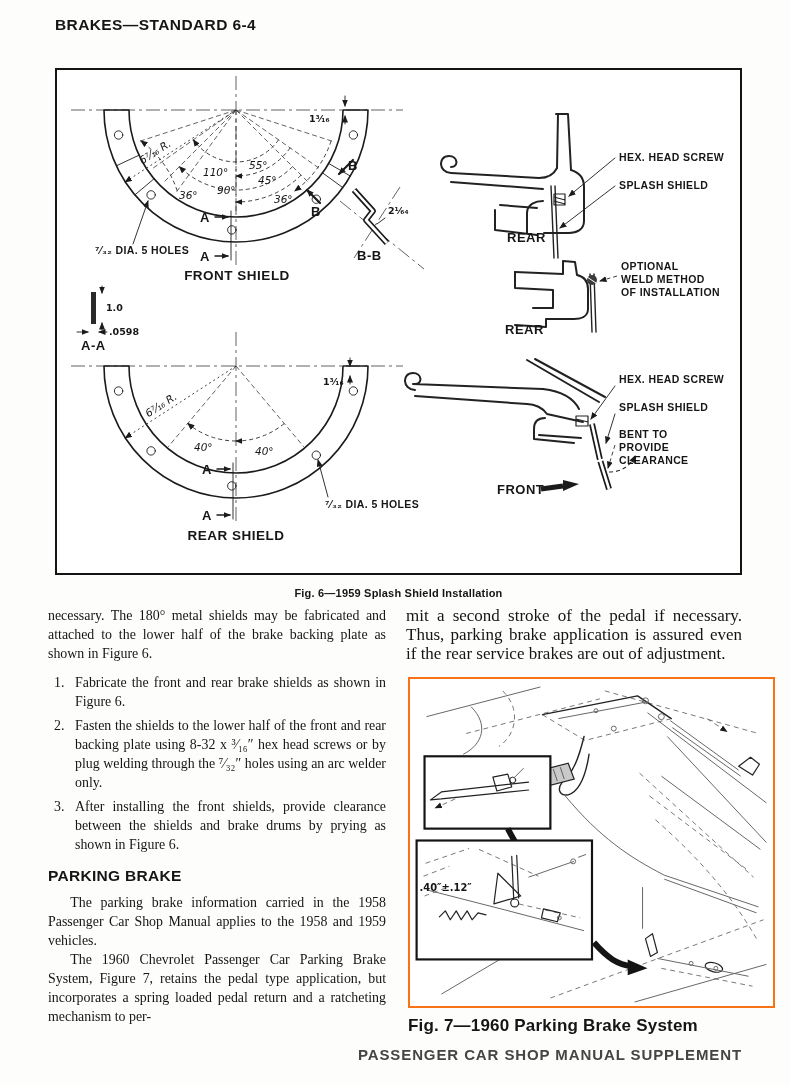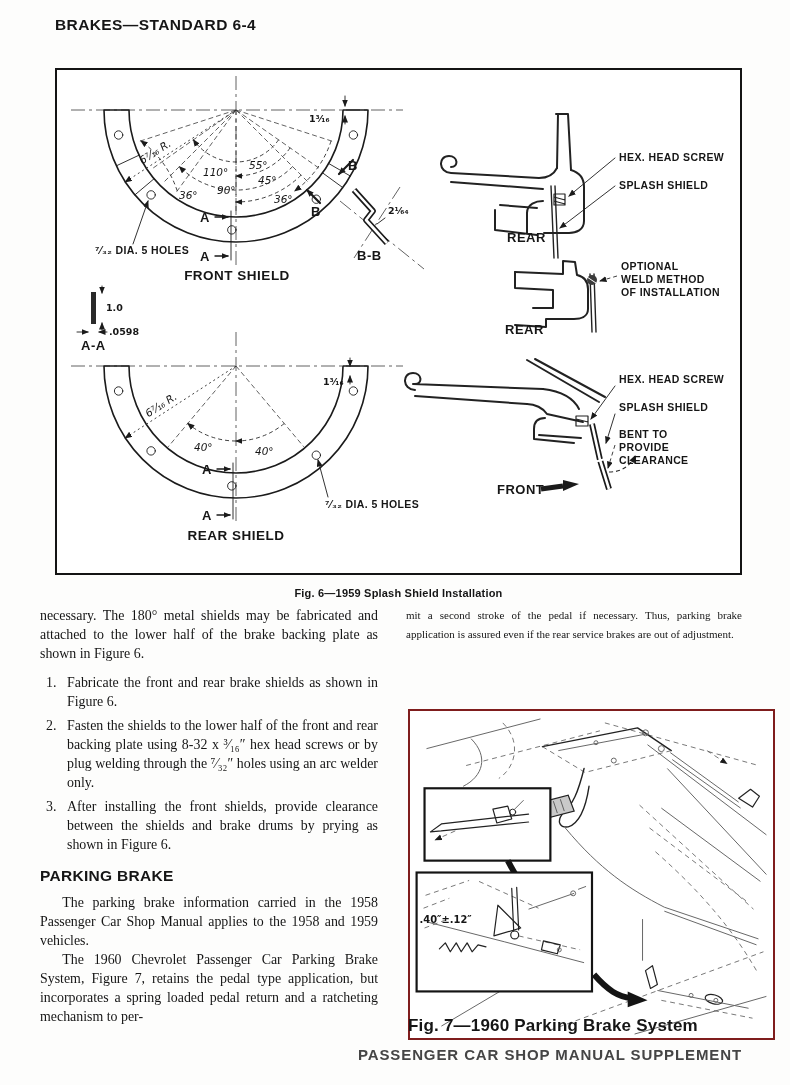--- a/index.html
+++ b/index.html
@@ -6,23 +6,23 @@
   body{
     width:790px;height:1085px;position:relative;background:#fdfdfc;
     font-family:"Liberation Serif","DejaVu Serif",serif;color:#151515;overflow:hidden;
   }
   .abs{position:absolute;}
   #page-header{left:55px;top:16px;font-family:Liberation Sans, sans-serif;
     font-weight:bold;font-size:15.5px;letter-spacing:.4px;}
   #figure6-box{left:55px;top:68px;width:683px;height:503px;border:2px solid #141414;background:#fff;}
   #figure6-caption{left:55px;top:587px;width:687px;text-align:center;
     font-family:"Liberation Sans","DejaVu Sans",sans-serif;font-weight:bold;font-size:11px;letter-spacing:.2px;}
-  #left-column{left:40px;top:606px;width:338px;font-size:13.9px;line-height:19px;text-align:justify;}
-  #right-para{left:406px;top:606px;width:336px;font-size:11px;line-height:19px;text-align:justify;}
-  #figure7-box{left:408px;top:677px;width:363px;height:327px;border:2px solid #7f1d1d;background:#fff;margin-top:32px;}
+  #left-column{left:48px;top:606px;width:338px;font-size:13.9px;line-height:19px;text-align:justify;}
+  #right-para{left:406px;top:606px;width:336px;font-size:17px;line-height:19px;text-align:justify;}
+  #figure7-box{left:408px;top:677px;width:363px;height:327px;border:2px solid #f97316;background:#fff;}
   #figure7-caption{left:408px;top:1016px;width:367px;text-align:left;
     font-family:"Liberation Sans","DejaVu Sans",sans-serif;font-weight:bold;font-size:17px;letter-spacing:.2px;}
   #page-footer{left:55px;top:1046px;width:687px;text-align:right;
     font-family:"Liberation Sans","DejaVu Sans",sans-serif;font-weight:bold;font-size:15px;
     color:#454545;letter-spacing:.9px;}
   #left-column p{margin:0 0 10px 0;}
   #left-column p.indent{text-indent:1.6em;margin:0;}
   #left-column h3{font-family:"Liberation Sans","DejaVu Sans",sans-serif;font-size:15px;
     font-weight:bold;margin:12px 0 6px 0;text-align:left;}
   #left-column h2{font-family:"Liberation Sans","DejaVu Sans",sans-serif;font-size:15.5px;

